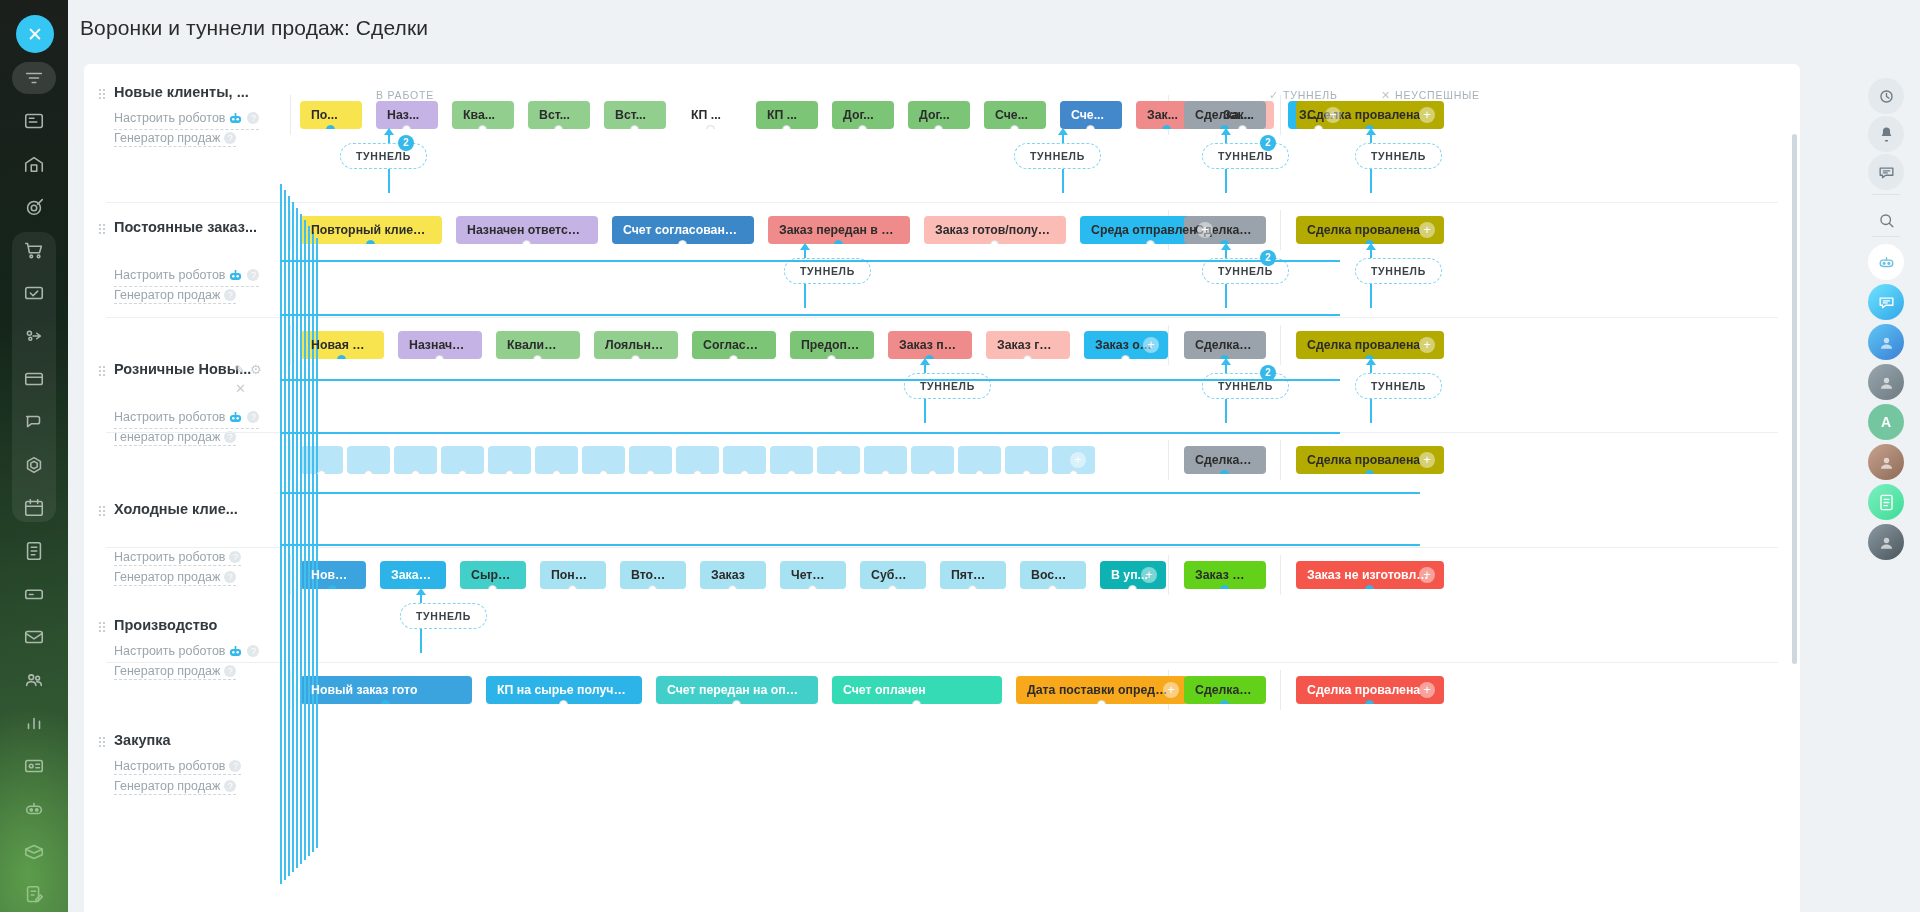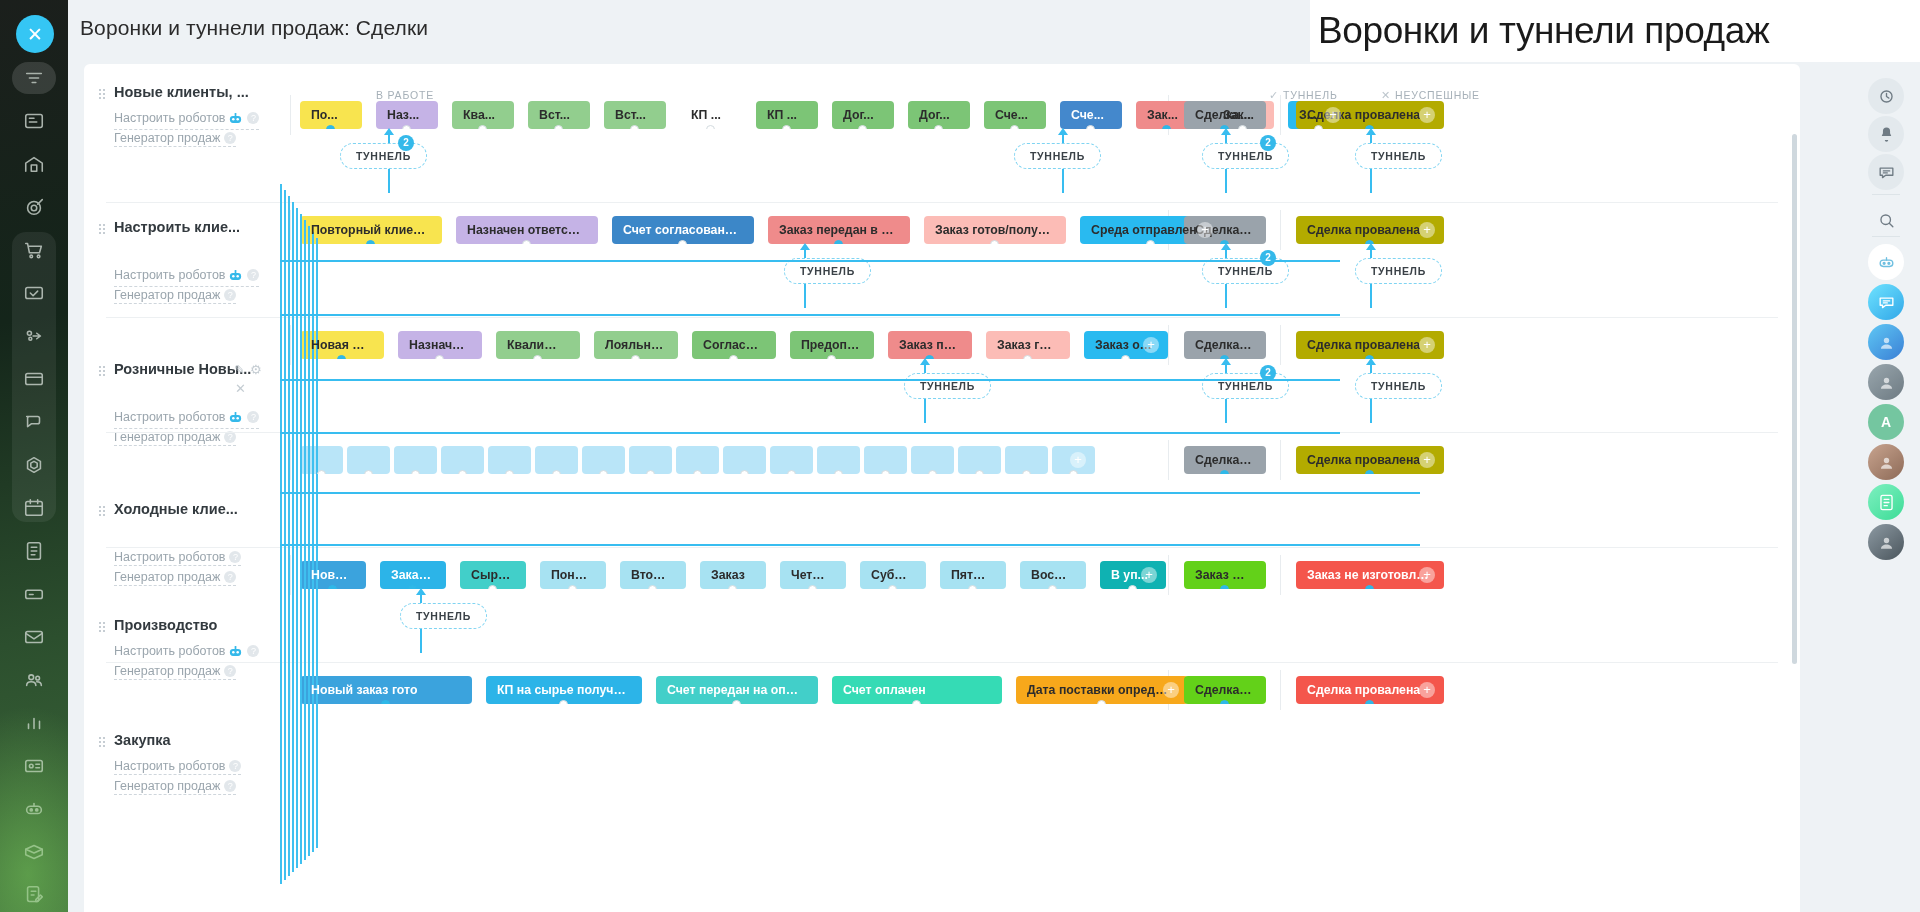--- a/index.html
+++ b/index.html
@@ -284,21 +284,20 @@
             <rect x="5" y="3" width="12" height="16" rx="2"></rect>
             <path d="M9 8h5M9 12h3"></path>
             <path d="M14 17l5-5 2 2-5 5h-2z"></path>
           </svg>
         </div>
       </div>
 </div>
 
 <div class="header">
   <div class="header-title">Воронки и туннели продаж: Сделки</div>
-  <div class="watermark">Воронки и туннели продаж</div>
 </div>
 
 <div class="board">
   <div class="scrollbar"></div>
 
   <div class="colhead" style="left:292px;top:25px;">В РАБОТЕ</div>
   <div class="colhead" style="left:1185px;top:25px;">
     <span class="ck">✓</span><span>ТУННЕЛЬ</span>
   </div>
   <div class="colhead" style="left:1297px;top:25px;">
@@ -406,21 +405,21 @@
         <div class="tline v" style="left: 1141px; top: 66px; height: 13px;"></div>
         <div class="arrowup" style="left: 1137px; top: 64px;"></div>
         <div class="tline v" style="left: 1141px; top: 105px; height: 24px;"></div>
         <div class="tunnel" style="left: 1271px; top: 79px;">
           <span>ТУННЕЛЬ</span>
         </div>
         <div class="tline v" style="left: 1286px; top: 66px; height: 13px;"></div>
         <div class="arrowup" style="left: 1282px; top: 64px;"></div>
         <div class="tline v" style="left: 1286px; top: 105px; height: 24px;"></div>
         <div class="grip" style="top: 159px;"></div>
-        <div class="fname" style="top: 155px;">Настроить клие...</div>
+        <div class="fname" style="top: 155px;">Постоянные заказ...</div>
         <div class="flink" style="top: 203px;"><span>Настроить роботов</span><span class="robot-ico"><svg width="15" height="13" viewBox="0 0 24 20" fill="#35b9ea">
               <rect x="3" y="6" width="18" height="11" rx="5"></rect>
               <rect x="10.6" y="1" width="2.8" height="5" rx="1"></rect>
               <circle cx="8.5" cy="11" r="2" fill="#fff"></circle>
               <circle cx="15.5" cy="11" r="2" fill="#fff"></circle>
             </svg></span><span class="qmark">?</span></div>
         <div class="flink" style="top: 223px;"><span>Генератор продаж</span><span class="qmark">?</span></div>
         <div class="frow-sep" style="top: 253px;"></div>
         <div class="vsep" style="left: 206px; top: 146px; height: 40px;"></div>
         <div class="vsep" style="left: 1084px; top: 146px; height: 40px;"></div>

